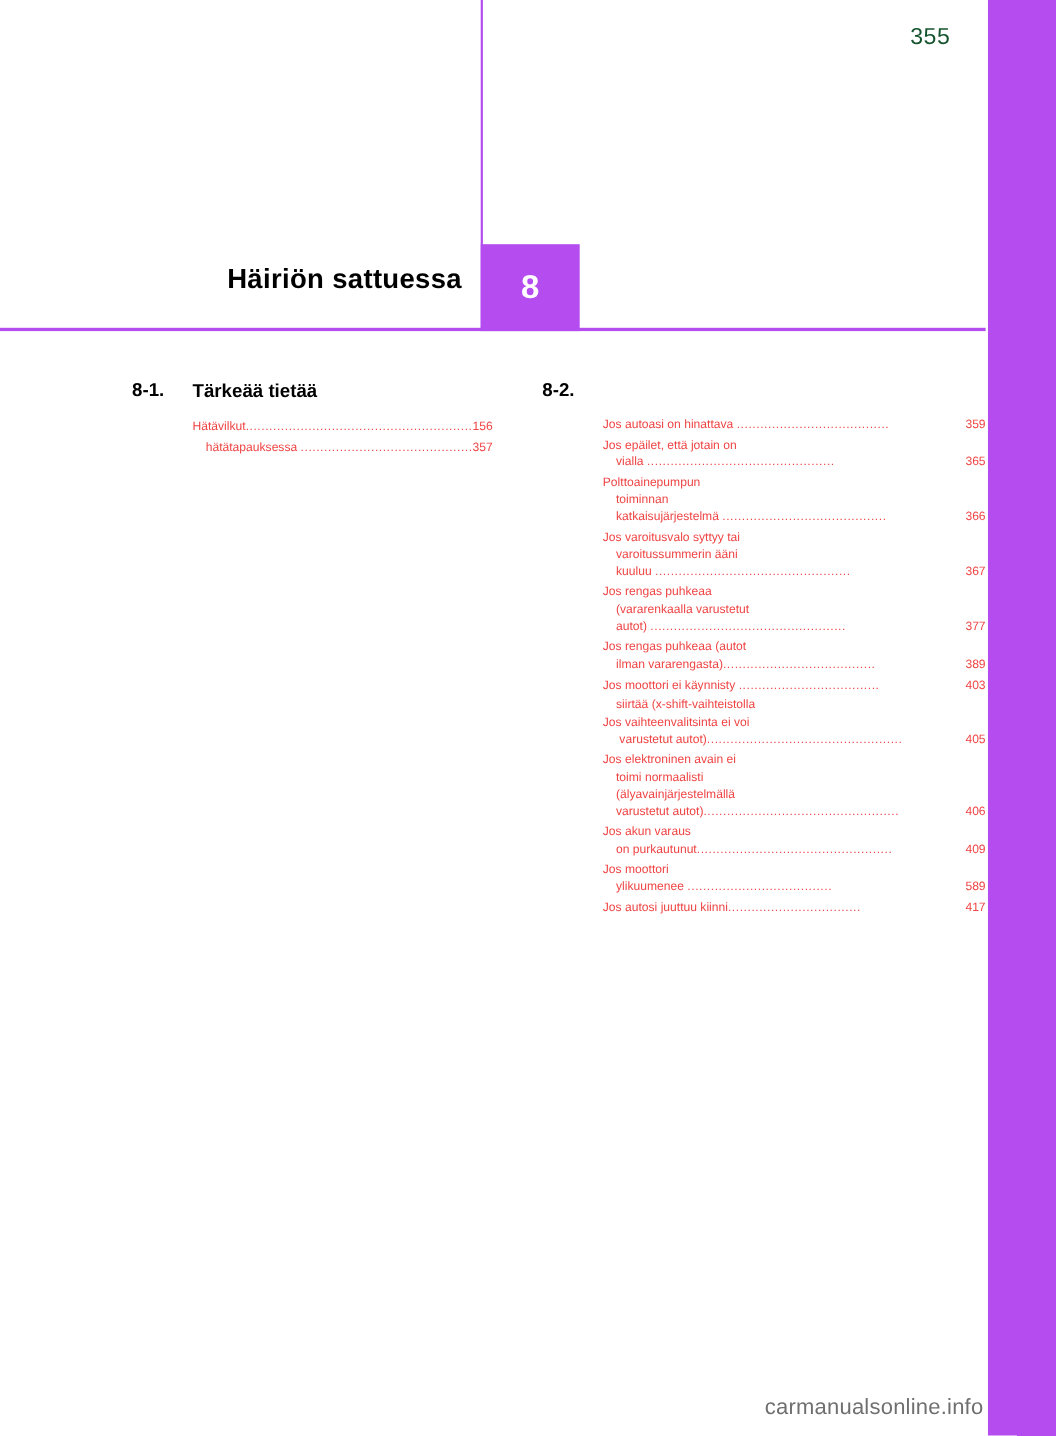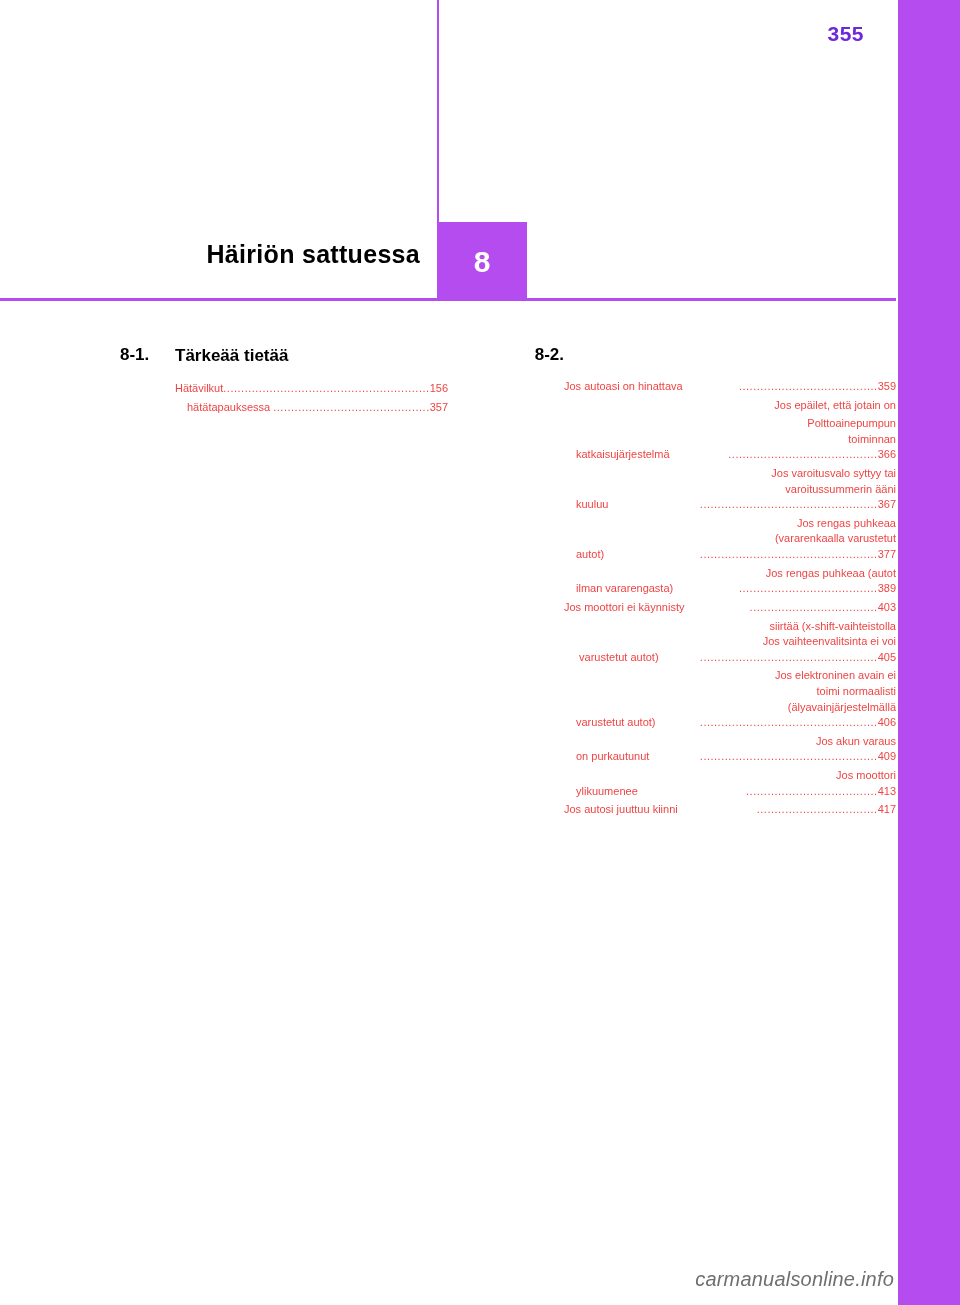--- a/index.html
+++ b/index.html
@@ -14,22 +14,22 @@
     position: relative;
     overflow: hidden;
   }
 
   
   .page-number {
     position: absolute;
     top: 22px;
     right: 96px;
     font-size: 21px;
-    font-weight: bold;
-    color: #6d28d9;
+    font-weight: normal;
+    color: #14532d;
     letter-spacing: 0.5px;
   }
   .right-accent-bar {
     position: absolute;
     top: 0;
     right: 0;
     width: 62px;
     height: 1305px;
     background: #b44cf0;
   }
@@ -83,28 +83,28 @@
     letter-spacing: 0.3px;
   }
 
   
   .toc {
     position: absolute;
     left: 0;
     top: 345px;
     width: 896px;
     display: flex;
-    gap: 16px;
+    gap: 0px;
   }
   .col {
     width: 448px;
     box-sizing: border-box;
   }
   .col.left  { padding-left: 120px; }
-  .col.right { padding-left: 45px; text-align: right; }
+  .col.right { padding-left: 45px; }
 
   .sec-head {
     display: flex;
     align-items: flex-start;
     font-size: 17px;
     font-weight: bold;
     color: #000;
     margin-bottom: 14px;
   }
   .sec-num {
@@ -157,21 +157,20 @@
   }
 
   
   .watermark {
     position: absolute;
     right: 66px;
     bottom: 14px;
     font-size: 20px;
     color: #9b9b9b;
     letter-spacing: 0.2px;
-    font-style: italic;
   }
   .watermark .w-strong { color: #6f6f6f; }
 </style>
 </head>
 <body>
 
 <div class="page-number">355</div>
 
 <div class="right-accent-bar"></div>
 <div class="top-right-white"></div>
@@ -219,20 +218,25 @@
       <div class="entry">
         <div class="lastline">
           <span class="txt">Jos autoasi on hinattava </span>
           <span class="dots">.......................................</span>
           <span class="pg">359</span>
         </div>
       </div>
 
       <div class="entry">
         <span class="ln">Jos epäilet, että jotain on</span>
+        <div class="lastline indent">
+          <span class="txt">vialla </span>
+          <span class="dots">................................................</span>
+          <span class="pg">365</span>
+        </div>
       </div>
 
       <div class="entry">
         <span class="ln">Polttoainepumpun</span>
         <span class="ln indent">toiminnan</span>
         <div class="lastline indent">
           <span class="txt">katkaisujärjestelmä </span>
           <span class="dots">..........................................</span>
           <span class="pg">366</span>
         </div>
@@ -303,21 +307,21 @@
           <span class="dots">..................................................</span>
           <span class="pg">409</span>
         </div>
       </div>
 
       <div class="entry">
         <span class="ln">Jos moottori</span>
         <div class="lastline indent">
           <span class="txt">ylikuumenee </span>
           <span class="dots">.....................................</span>
-          <span class="pg">413</span>
+          <span class="pg">589</span>
         </div>
       </div>
 
       <div class="entry">
         <div class="lastline">
           <span class="txt">Jos autosi juuttuu kiinni</span>
           <span class="dots">..................................</span>
           <span class="pg">417</span>
         </div>
       </div>

